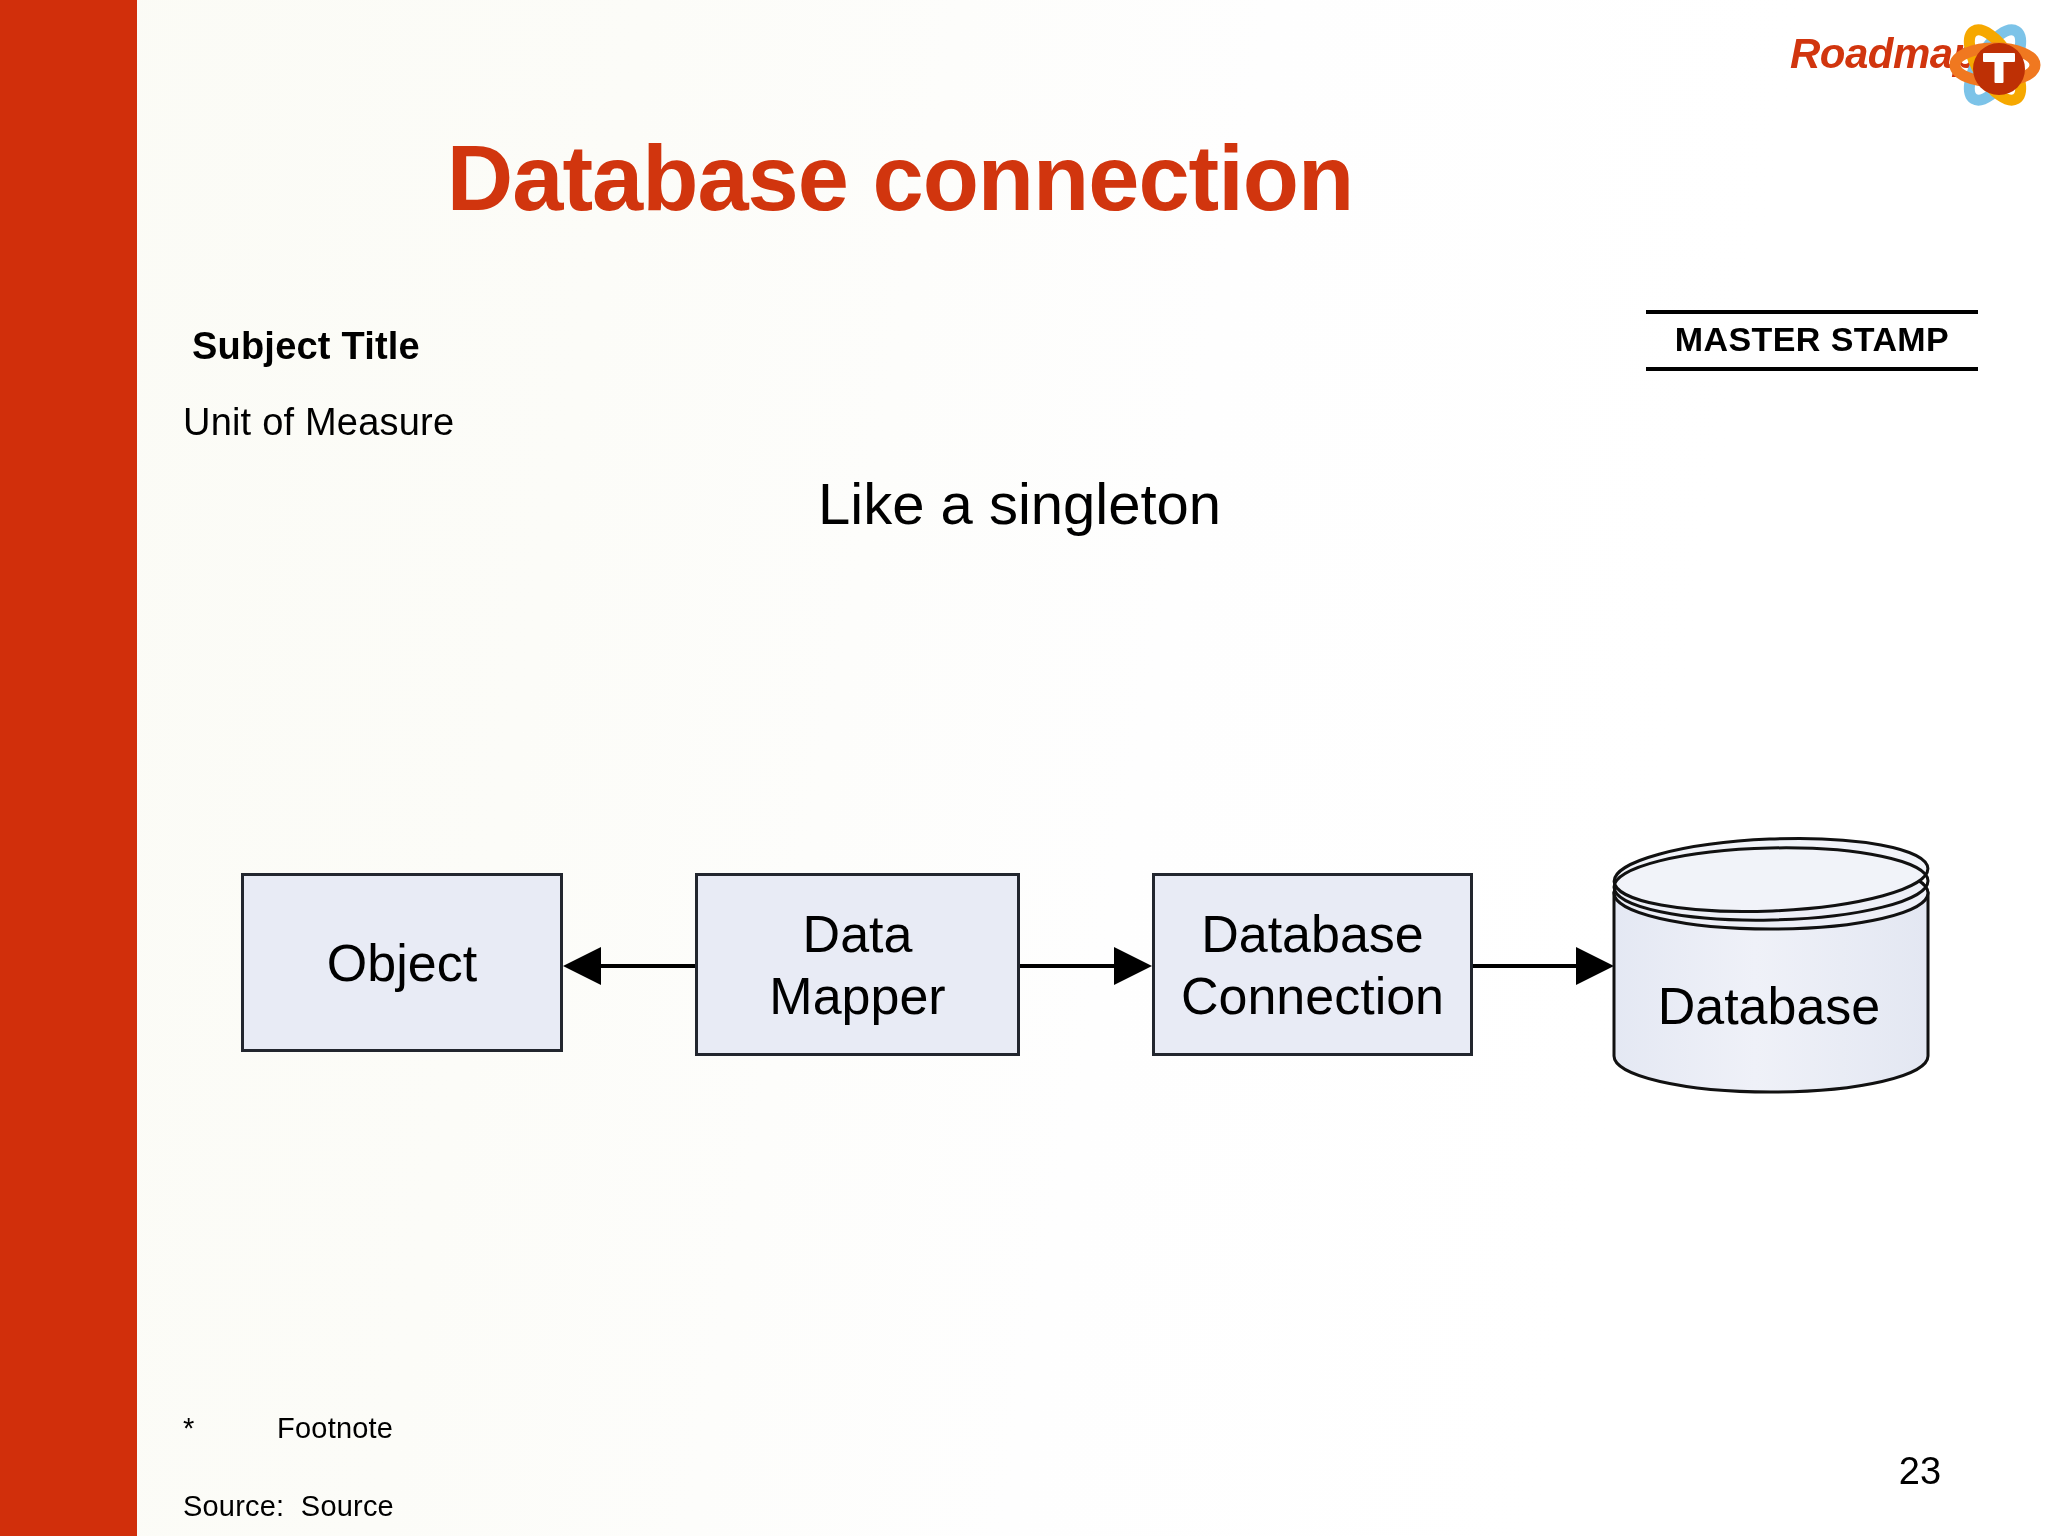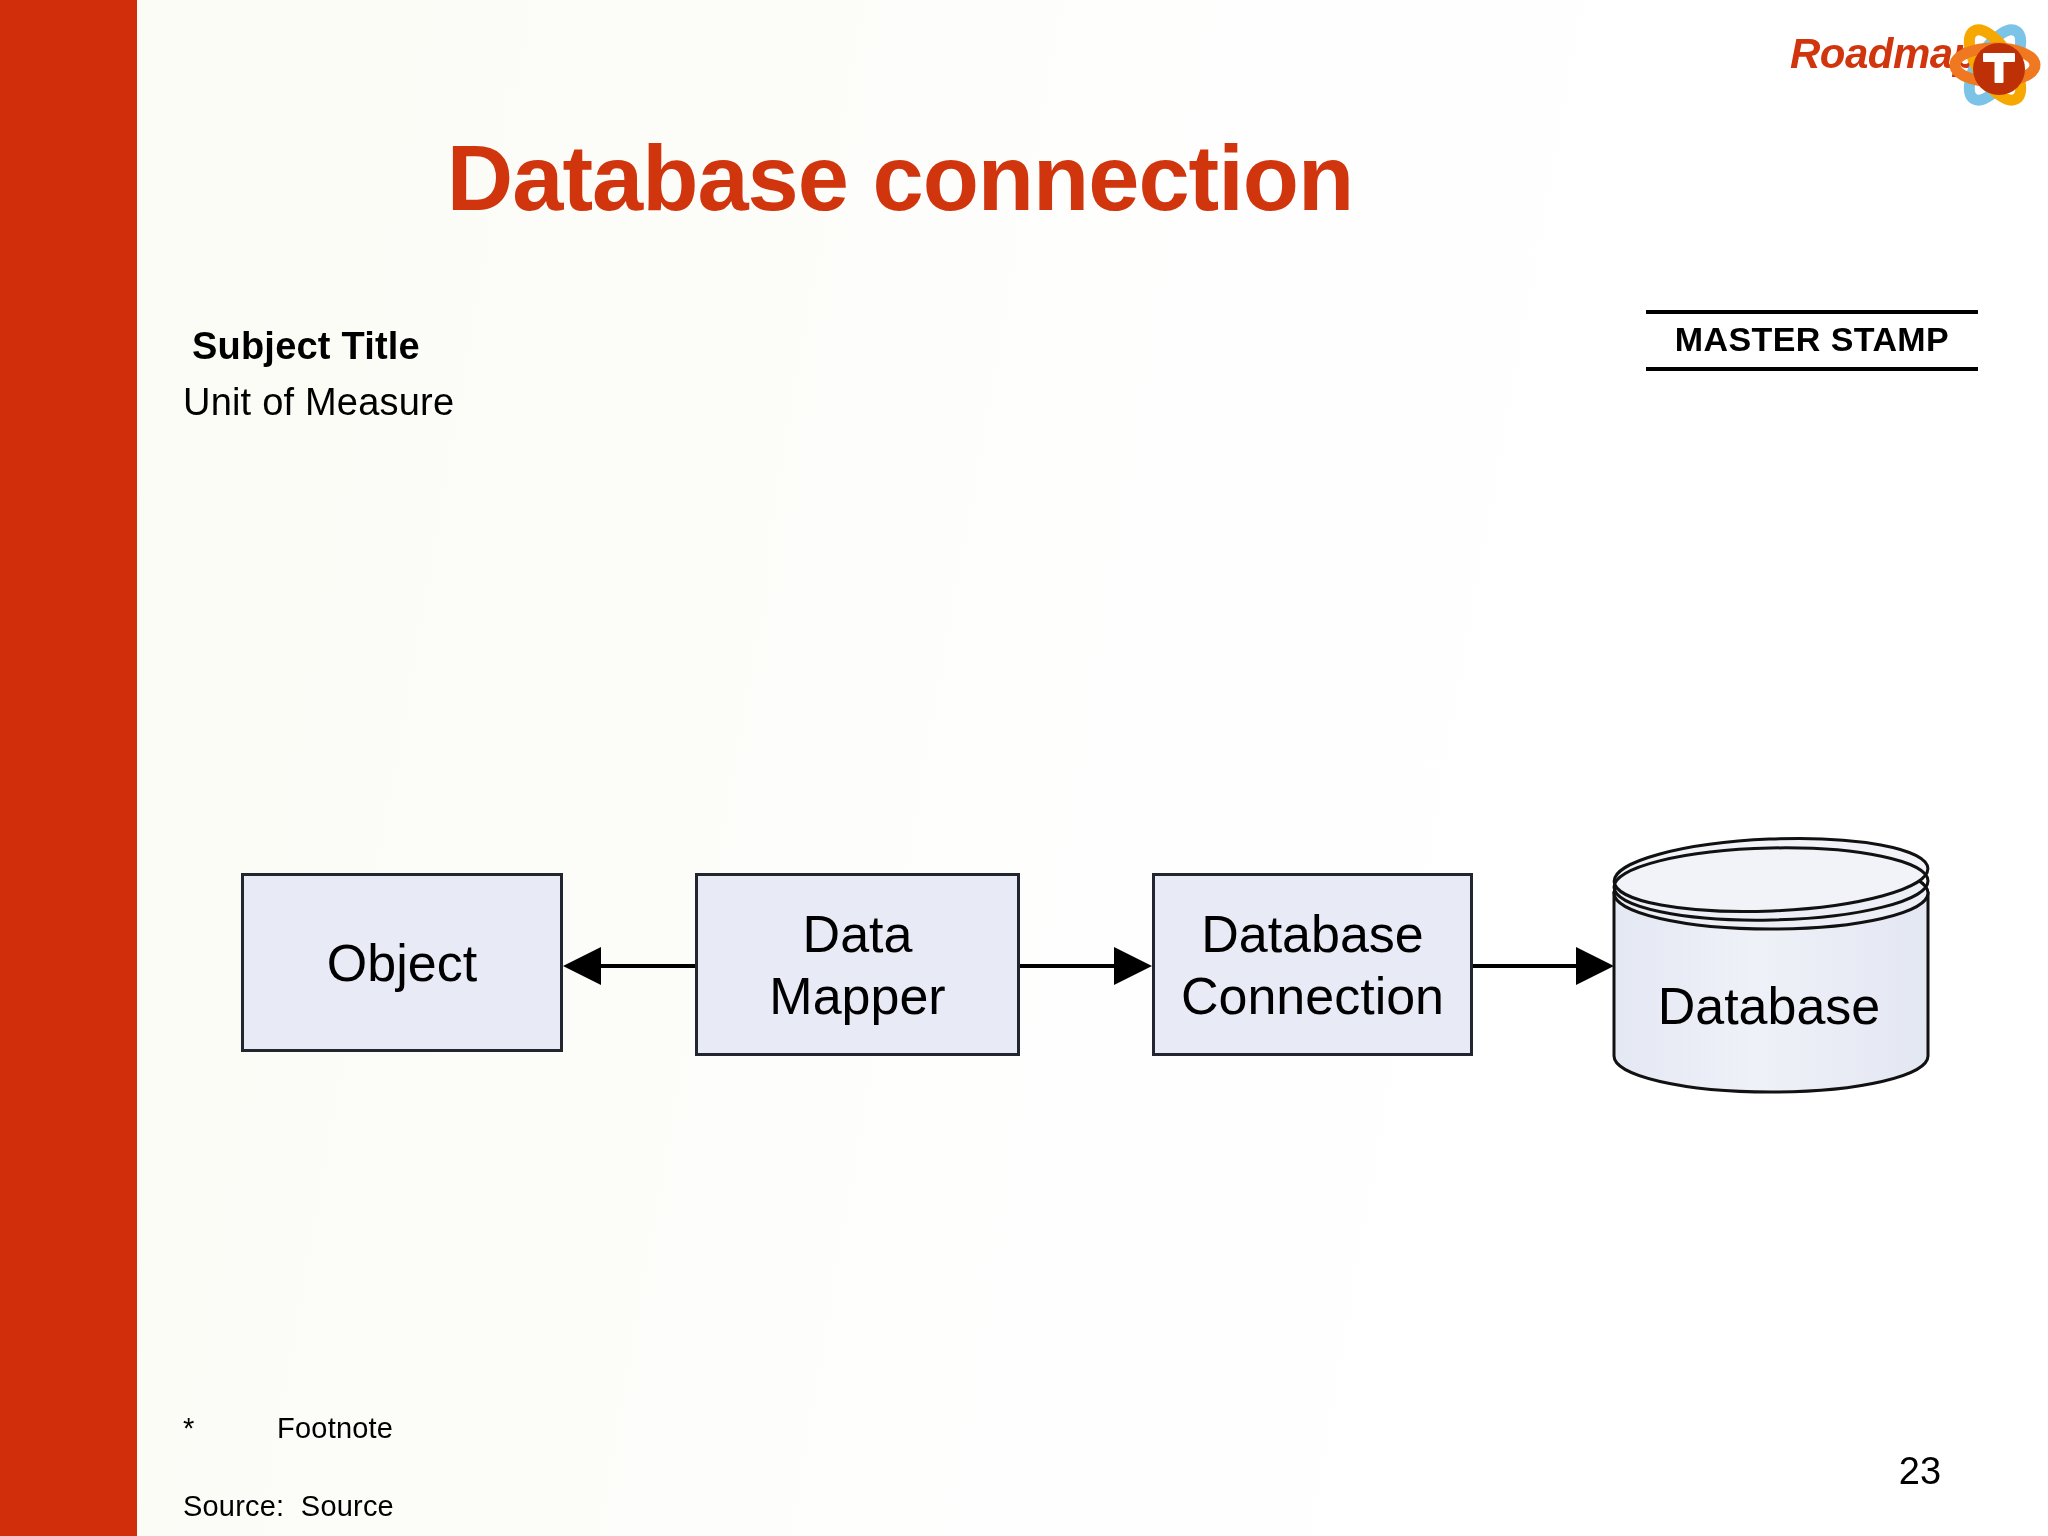--- a/index.html
+++ b/index.html
@@ -77,21 +77,21 @@
     top: 325px;
     font-size: 38px;
     font-weight: bold;
     letter-spacing: 0.2px;
     white-space: nowrap;
     margin-left: 9px;
   }
   #unit-of-measure {
     position: absolute;
     left: 183px;
-    top: 381px;
+    top: 401px;
     font-size: 38px;
     font-weight: normal;
     letter-spacing: 0.2px;
     white-space: nowrap;
   }
 
   
   #master-stamp {
     position: absolute;
     left: 1646px;
@@ -216,20 +216,21 @@
 
   <div id="page-title">Database connection</div>
 
   <div id="subject-title">Subject Title</div>
   <div id="unit-of-measure">Unit of Measure</div>
 
   <div id="master-stamp">
     <div id="master-stamp-label">MASTER STAMP</div>
   </div>
 
+  <div id="body-heading">Like a singleton</div>
 
   <svg id="diagram" viewBox="0 0 2048 1536">
     <defs>
       <marker id="arrow-right" markerWidth="12" markerHeight="12" refX="11" refY="6" orient="auto" markerUnits="userSpaceOnUse">
         <path d="M0,0 L12,6 L0,12 z" fill="#000"></path>
       </marker>
       <marker id="arrow-left" markerWidth="12" markerHeight="12" refX="11" refY="6" orient="auto" markerUnits="userSpaceOnUse">
         <path d="M0,0 L12,6 L0,12 z" fill="#000"></path>
       </marker>
       <linearGradient id="cyl-body-grad" x1="0" y1="0" x2="1" y2="0">

